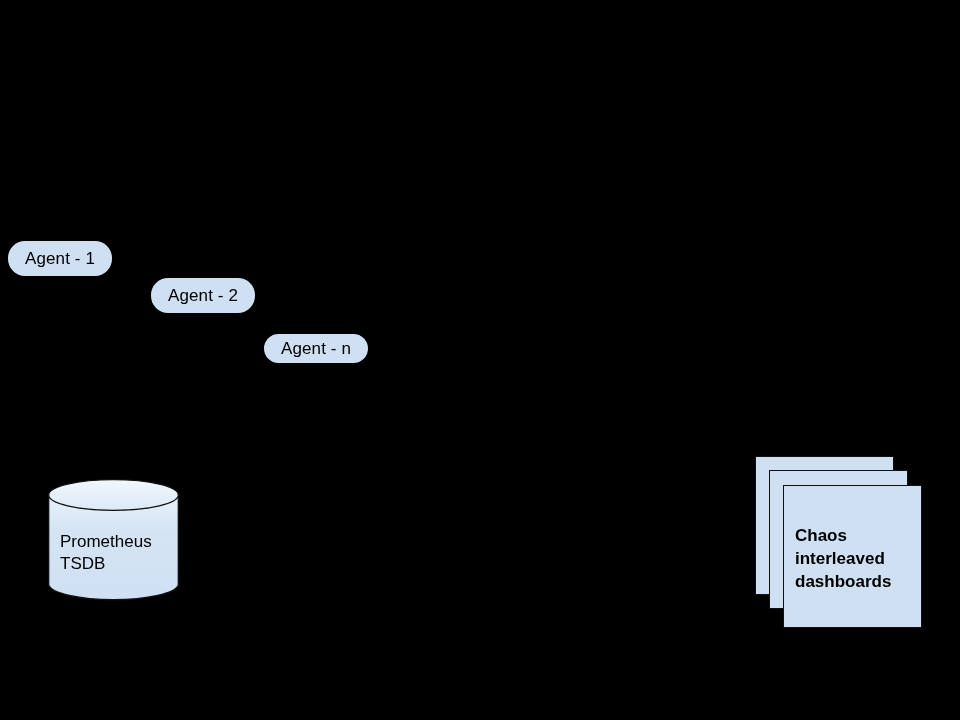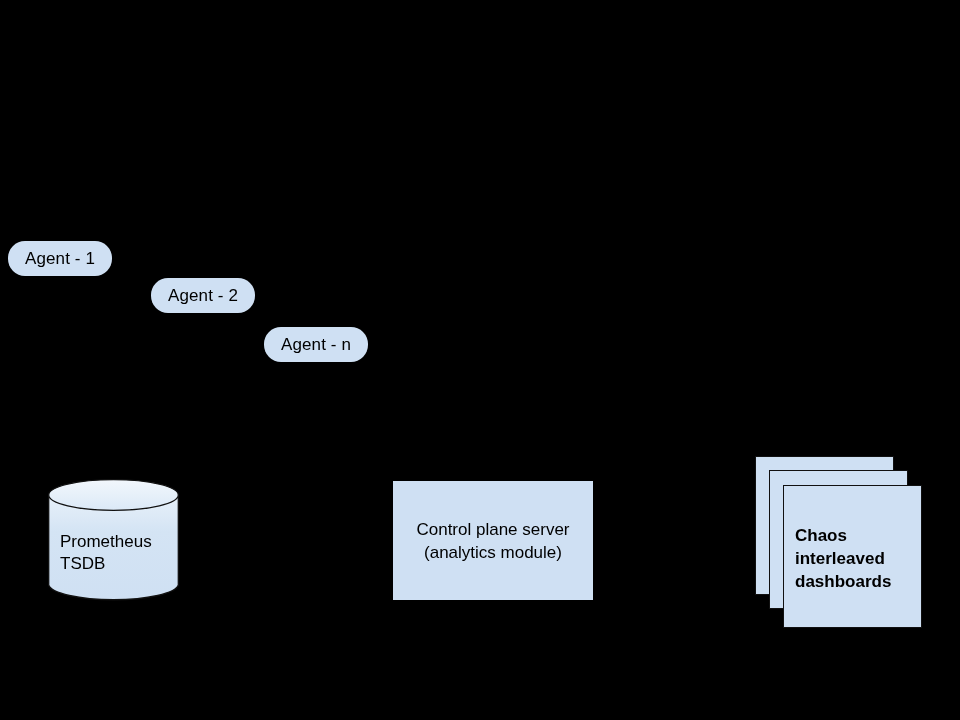--- a/index.html
+++ b/index.html
@@ -29,21 +29,21 @@
     align-items: center;
     justify-content: center;
     color: #000000;
     font-size: 17px;
     line-height: 1;
     letter-spacing: 0.1px;
     white-space: nowrap;
   }
   #agent-1 { left: 8px;   top: 241px; width: 104px; height: 35px; }
   #agent-2 { left: 124px; top: 278px; width: 104px; height: 35px; margin-left: 27px; }
-  #agent-n { left: 264px; top: 327px; width: 104px; height: 35px; }
+  #agent-n { left: 264px; top: 334px; width: 104px; height: 29px; }
 
   
   #tsdb-cylinder {
     position: absolute;
     left: 48px;
     top: 479px;
     width: 130px;
     height: 122px;
   }
   #tsdb-cylinder svg {
@@ -153,24 +153,20 @@
           <stop offset="100%" stop-color="#dbe9f7"></stop>
         </linearGradient>
       </defs>
       <path d="M0.7,16 L0.7,106 A65,16 0 0 0 130.3,106 L130.3,16 Z" fill="url(#cylBody)" stroke="#111111" stroke-width="1.3"></path>
       <ellipse cx="65.5" cy="16" rx="64.8" ry="15.3" fill="url(#cylTop)" stroke="#111111" stroke-width="1.3"></ellipse>
     </svg>
     <div id="tsdb-label">Prometheus
 TSDB</div>
   </div>
 
-  <div id="control-plane-box">
-    <div id="control-plane-label">Control plane server
-(analytics module)</div>
-  </div>
 
   <svg id="dashboards-arrow" viewBox="0 0 24 24">
     <polygon points="4,5 19,12 4,19" fill="#000000"></polygon>
   </svg>
 
   <div id="dashboards-stack">
     <div id="stack-sheet-back" class="stack-sheet"></div>
     <div id="stack-sheet-middle" class="stack-sheet"></div>
     <div id="stack-sheet-front" class="stack-sheet"></div>
     <div id="dashboards-label">Chaos

